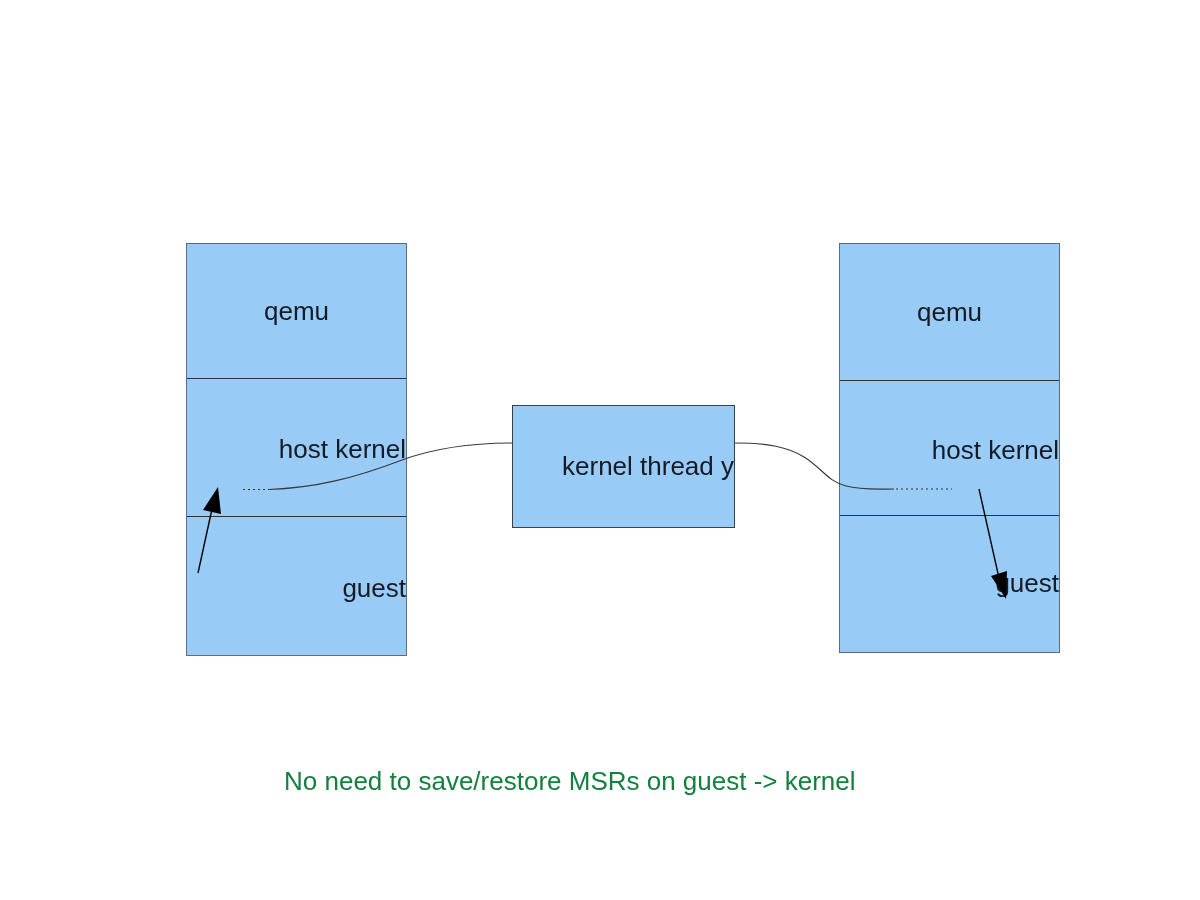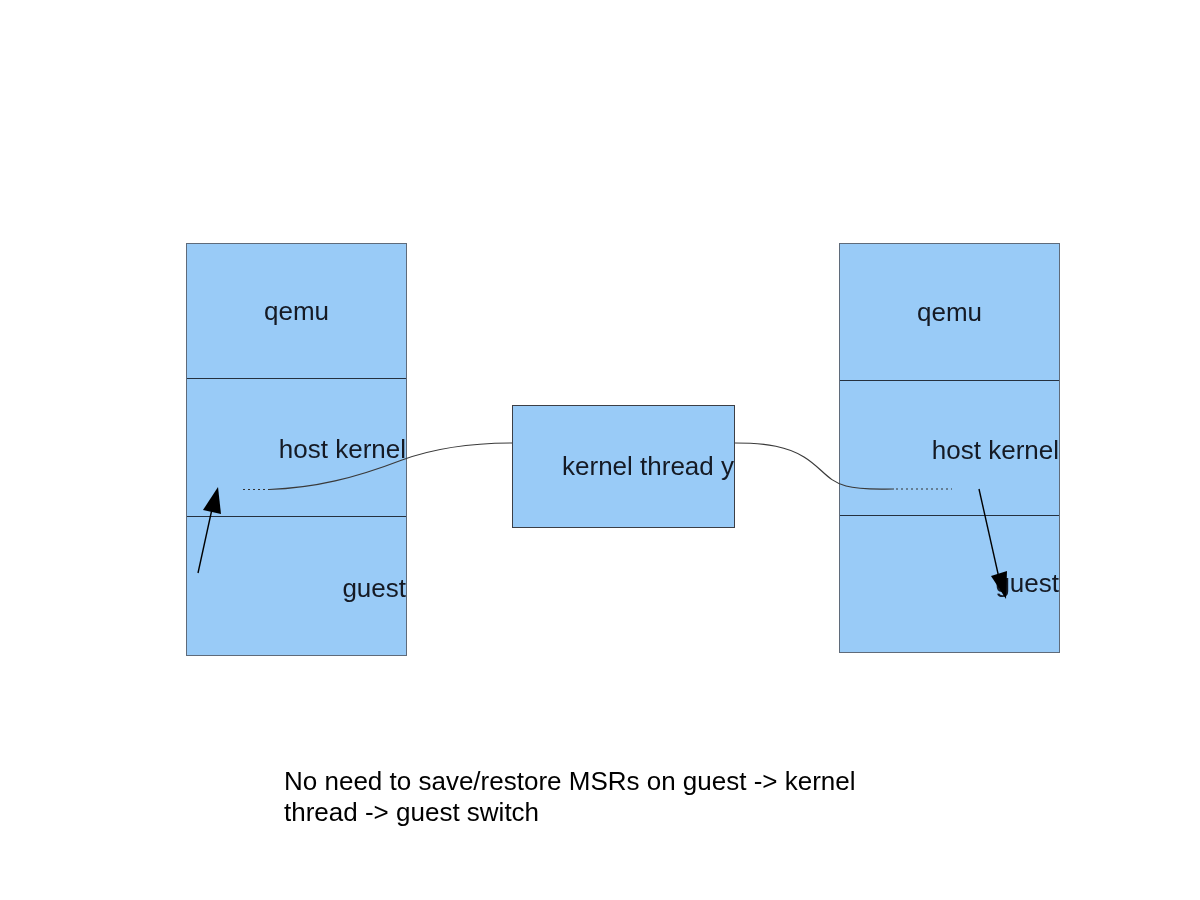--- a/index.html
+++ b/index.html
@@ -75,21 +75,21 @@
     font-size: 26px;
     color: #151a24;
     margin-top: 24px;
   }
   .note {
     position: absolute;
     left: 284px;
     top: 766px;
     font-size: 26px;
     line-height: 31px;
-    color: #000000;
+    color: #15803d;
   }
   .overlay {
     position: absolute;
     left: 0;
     top: 0;
     width: 1200px;
     height: 900px;
     pointer-events: none;
   }
 </style>
@@ -137,16 +137,15 @@
 
     <path d="M 198 573 L 212 509" fill="none" stroke="#000000" stroke-width="1.4"></path>
     <polygon points="218,487 221,514 203,510" fill="#000000"></polygon>
 
     <path d="M 979 489 L 999 578" fill="none" stroke="#000000" stroke-width="1.4"></path>
     <polygon points="1006,599 1007,571 991,576" fill="#000000"></polygon>
   </svg>
 
   <div class="note">
     <div>No need to save/restore MSRs on guest -&gt; kernel</div>
-    <div>thread -&gt; guest switch</div>
   </div>
 
 </div>
 
 </body></html>

